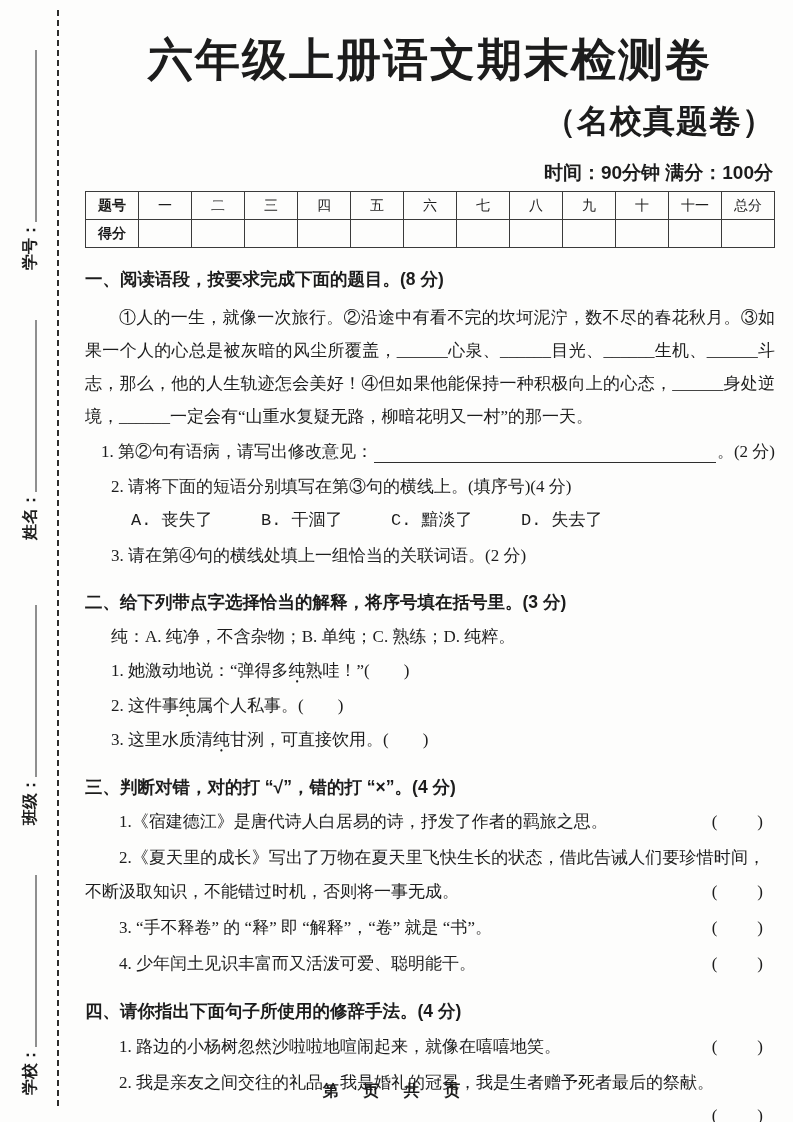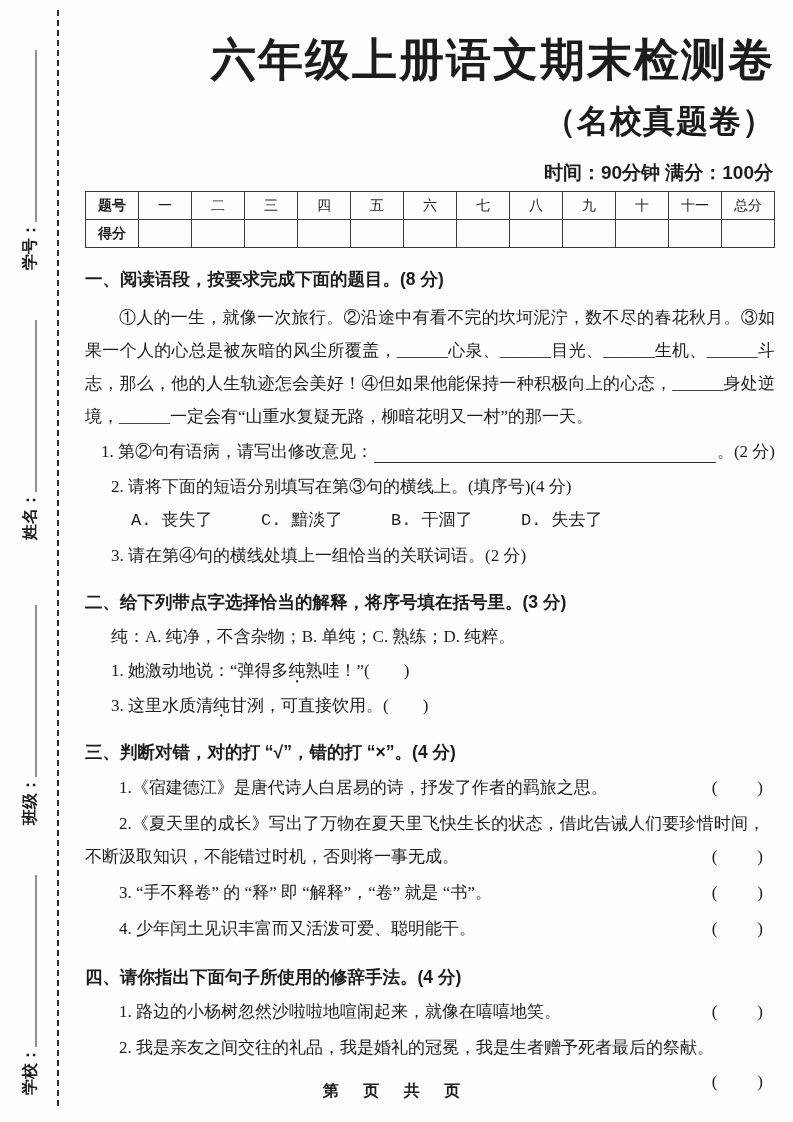--- a/index.html
+++ b/index.html
@@ -38,21 +38,21 @@
     height: 1px;
     margin-bottom: 4px;
   }
   
   .content {
     position: absolute;
     left: 85px; right: 18px; top: 0;
   }
   .title {
     margin-top: 30px;
-    text-align: right;
+    text-align: center;
     font-family: Liberation Sans, sans-serif;
     font-weight: 900;
     font-size: 45px;
     letter-spacing: 2px;
   }
   .subtitle {
     margin-top: 10px;
     text-align: right;
     font-family: "Liberation Sans", sans-serif;
     font-weight: 800;
@@ -225,34 +225,37 @@
       <div class="section-title">一、阅读语段，按要求完成下面的题目。(8 分)</div>
       <div class="passage">①人的一生，就像一次旅行。②沿途中有看不完的坎坷泥泞，数不尽的春花秋月。③如果一个人的心总是被灰暗的风尘所覆盖，______心泉、______目光、______生机、______斗志，那么，他的人生轨迹怎会美好！④但如果他能保持一种积极向上的心态，______身处逆境，______一定会有“山重水复疑无路，柳暗花明又一村”的那一天。</div>
       <div class="q-flex">
         <span>1. 第②句有语病，请写出修改意见：</span>
         <span class="fill-line"></span>
         <span>。(2 分)</span>
       </div>
       <div class="q-line">2. 请将下面的短语分别填写在第③句的横线上。(填序号)(4 分)</div>
       <div class="options-row">
         <span class="opt">A. 丧失了</span>
+        <span class="opt">B. 干涸了</span>
         <span class="opt">C. 黯淡了</span>
-        <span class="opt">B. 干涸了</span>
         <span class="opt">D. 失去了</span>
       </div>
       <div class="q-line">3. 请在第④句的横线处填上一组恰当的关联词语。(2 分)</div>
     </div>
 
     <div class="section">
       <div class="section-title">二、给下列带点字选择恰当的解释，将序号填在括号里。(3 分)</div>
       <div class="q-line">纯：A. 纯净，不含杂物；B. 单纯；C. 熟练；D. 纯粹。</div>
       <div class="q-line">
         <span>1. 她激动地说：“弹得多</span><span class="dot-char">纯</span><span>熟哇！”(　　)</span>
       </div>
       <div class="q-line">
+        <span>2. 这件事</span><span class="dot-char">纯</span><span>属个人私事。(　　)</span>
+      </div>
+      <div class="q-line">
         <span>3. 这里水质清</span><span class="dot-char">纯</span><span>甘洌，可直接饮用。(　　)</span>
       </div>
     </div>
 
     <div class="section">
       <div class="section-title">三、判断对错，对的打 “√”，错的打 “×”。(4 分)</div>
       <div class="item">
         <span>1.《宿建德江》是唐代诗人白居易的诗，抒发了作者的羁旅之思。</span>
         <span class="bracket">(　　)</span>
       </div>

